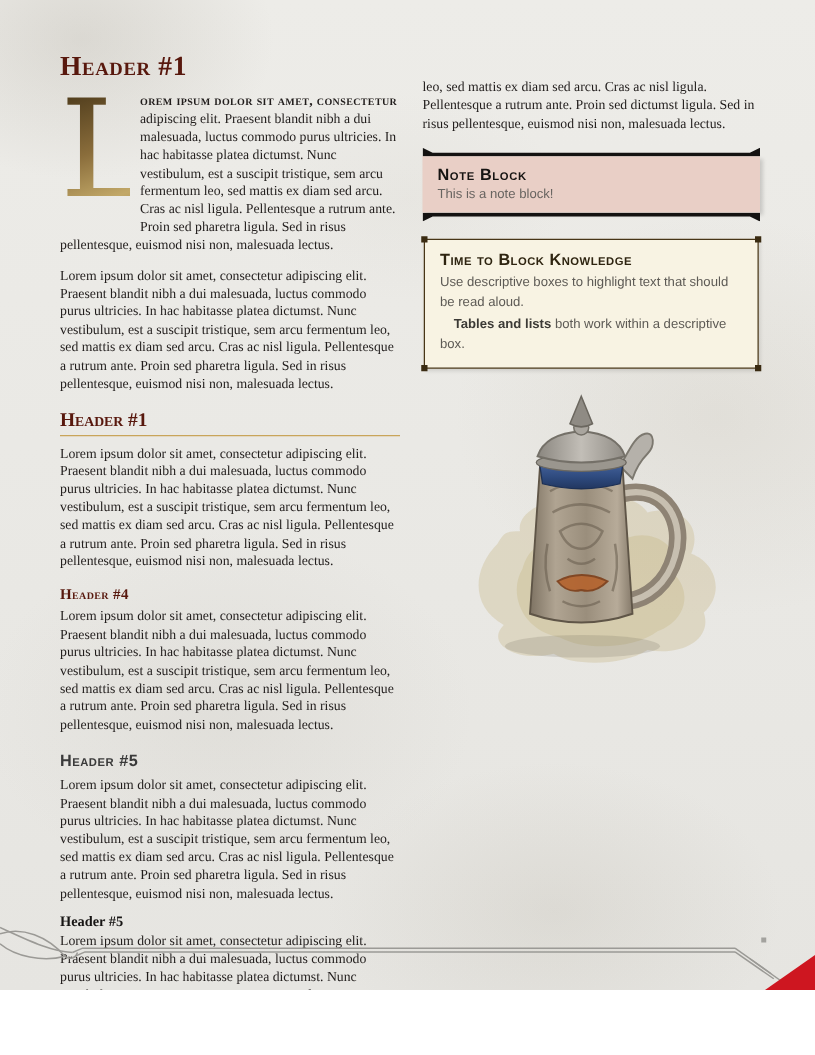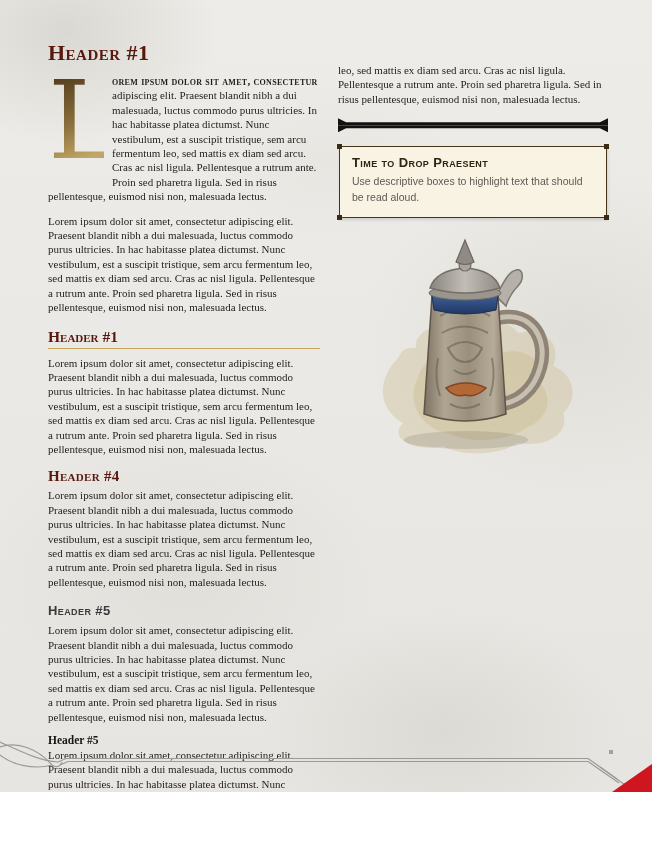--- a/index.html
+++ b/index.html
@@ -30,21 +30,21 @@
     font-family:"Liberation Serif", serif; font-variant:small-caps; font-weight:600;
     color:#58180d; letter-spacing:.5px;
   }
   h1.hb { font-size:22px; margin:4px 0 8px; }
   h2.hb { font-size:20px; margin:14px 0 5px; }
   h3.hb {
     font-variant:small-caps; font-weight:600; color:#58180d; font-size:15.5px;
     border-bottom:1.5px solid #c9a55a; padding-bottom:2px; margin:13px 0 7px;
   }
   h4.hb {
-    font-variant:small-caps; font-weight:700; color:#58180d; font-size:15px;
+    font-variant:small-caps; font-weight:700; color:#58180d; font-size:12px;
     margin:12px 0 3px; letter-spacing:.3px;
   }
   h5.hb-sans {
     font-family:"Liberation Sans", sans-serif; font-variant:small-caps; font-weight:700;
     color:#3a3a3a; font-size:13px; margin:14px 0 5px; letter-spacing:.4px;
   }
   h6.hb-bold {
     font-family:"Liberation Serif", serif; font-weight:700; color:#171514;
     font-size:11.5px; margin:10px 0 2px;
   }
@@ -116,34 +116,39 @@
       <p class="body">Lorem ipsum dolor sit amet, consectetur adipiscing elit. Praesent blandit nibh a dui malesuada, luctus commodo purus ultricies. In hac habitasse platea dictumst. Nunc vestibulum, est a suscipit tristique, sem arcu fermentum leo, sed mattis ex diam sed arcu. Cras ac nisl ligula. Pellentesque a rutrum ante. Proin sed pharetra ligula. Sed in risus pellentesque, euismod nisi non, malesuada lectus.</p>
 
       <h5 class="hb-sans">Header #5</h5>
       <p class="body">Lorem ipsum dolor sit amet, consectetur adipiscing elit. Praesent blandit nibh a dui malesuada, luctus commodo purus ultricies. In hac habitasse platea dictumst. Nunc vestibulum, est a suscipit tristique, sem arcu fermentum leo, sed mattis ex diam sed arcu. Cras ac nisl ligula. Pellentesque a rutrum ante. Proin sed pharetra ligula. Sed in risus pellentesque, euismod nisi non, malesuada lectus.</p>
 
       <h6 class="hb-bold">Header #5</h6>
       <p class="body">Lorem ipsum dolor sit amet, consectetur adipiscing elit. Praesent blandit nibh a dui malesuada, luctus commodo purus ultricies. In hac habitasse platea dictumst. Nunc vestibulum, est a suscipit tristique, sem arcu fermentum</p>
     </div>
 
     <div class="col col-right">
-      <p class="body continuation">leo, sed mattis ex diam sed arcu. Cras ac nisl ligula. Pellentesque a rutrum ante. Proin sed pharetra ligula. Sed in risus pellentesque, euismod nisi non, malesuada lectus.</p>
+      <p class="body continuation">leo, sed mattis ex diam sed arcu. Cras ac nisl ligula. Pellentesque a rutrum ante. Proin sed dictumst ligula. Sed in risus pellentesque, euismod nisi non, malesuada lectus.</p>
 
       <div class="note-block">
         <div class="note-bar top"></div>
+        <div class="note-inner">
+          <div class="note-title">Note Block</div>
+          <div class="note-text">This is a note block!</div>
+        </div>
         <div class="note-bar bottom"></div>
       </div>
 
       <div class="desc-box">
         <span class="corner-dot tl"></span>
         <span class="corner-dot tr"></span>
         <span class="corner-dot bl"></span>
         <span class="corner-dot br"></span>
-        <div class="desc-title">Time to Drop Praesent</div>
+        <div class="desc-title">Time to Block Knowledge</div>
         <div class="desc-line">Use descriptive boxes to highlight text that should be read aloud.</div>
+        <div class="desc-line indent"><span class="desc-bold">Tables and lists</span><span> both work within a descriptive box.</span></div>
       </div>
 
       <div class="stein-wrap">
         <svg width="230" height="220" viewBox="0 0 230 220">
           <defs>
             <linearGradient id="bodyG" x1="0" y1="0" x2="1" y2="0">
               <stop offset="0" stop-color="#7e7363"></stop>
                 <stop offset=".25" stop-color="#b0a492"></stop>
               <stop offset=".55" stop-color="#9a8e7c"></stop>
                 <stop offset=".85" stop-color="#b7ab99"></stop>

